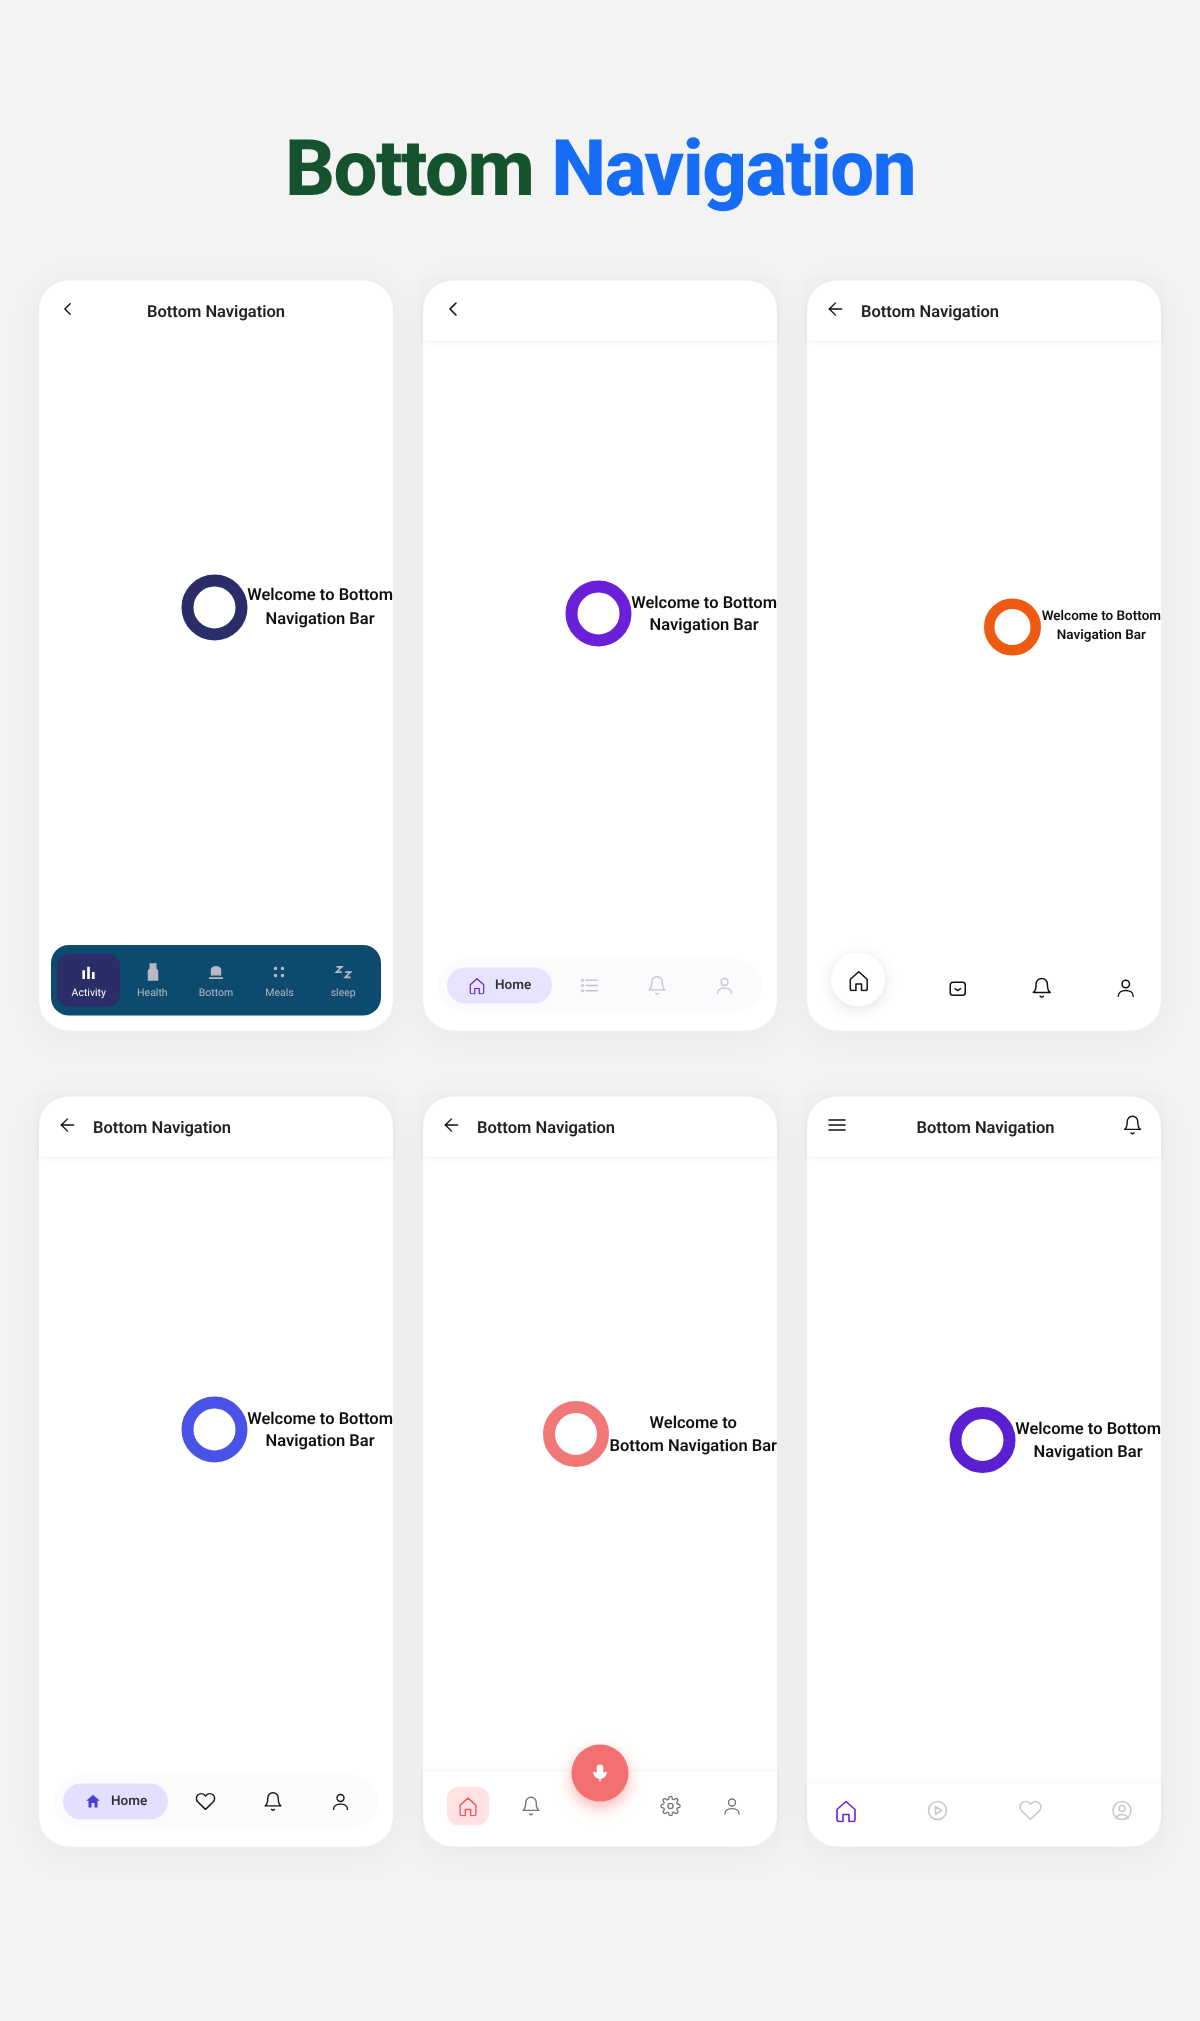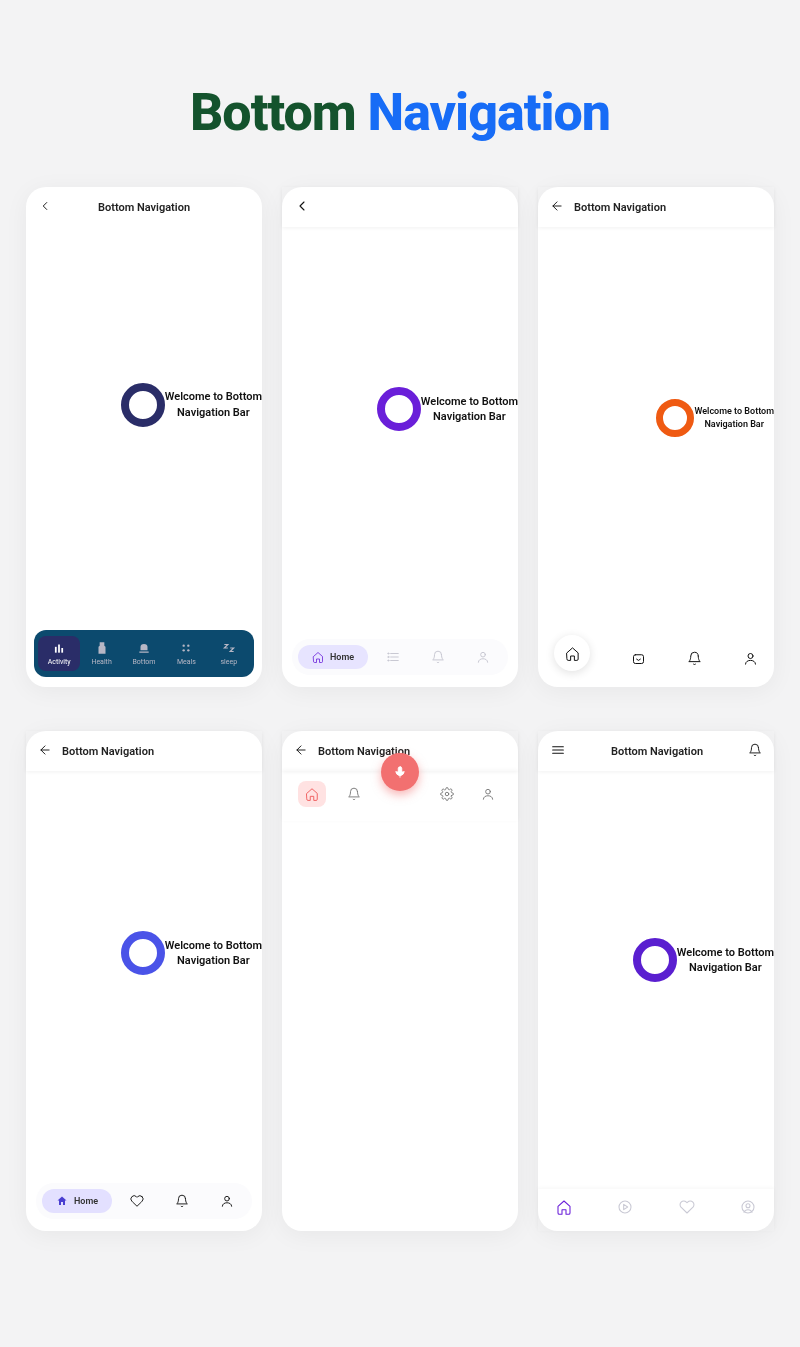--- a/index.html
+++ b/index.html
@@ -396,20 +396,25 @@
     <div class="header header-shadow">
       <span>
         <svg class="icon-stroke" viewBox="0 0 24 24" width="14" height="14" stroke="#111">
             <line x1="19" y1="12" x2="5" y2="12"></line>
             <polyline points="12 19 5 12 12 5"></polyline>
           </svg>
       </span>
       <span style="width:10px"></span>
       <span>Bottom Navigation</span>
     </div>
+    <div class="content">
+      <div class="ring" style="border-color:#f27878"></div>
+      <div class="welcome">Welcome to
+Bottom Navigation Bar</div>
+    </div>
     <div class="nav5">
       <div class="fab">
         <svg class="icon-stroke" viewBox="0 0 24 24" width="16" height="16">
             <rect x="9" y="3" width="6" height="12" rx="3"></rect>
             <path d="M5 11a7 7 0 0 0 14 0M12 18v3"></path>
           </svg>
       </div>
       <div class="item home">
         <svg class="icon-stroke" viewBox="0 0 24 24">
             <path d="M3 11l9-8 9 8v10a2 2 0 0 1-2 2h-4v-7h-6v7H5a2 2 0 0 1-2-2z"></path>

